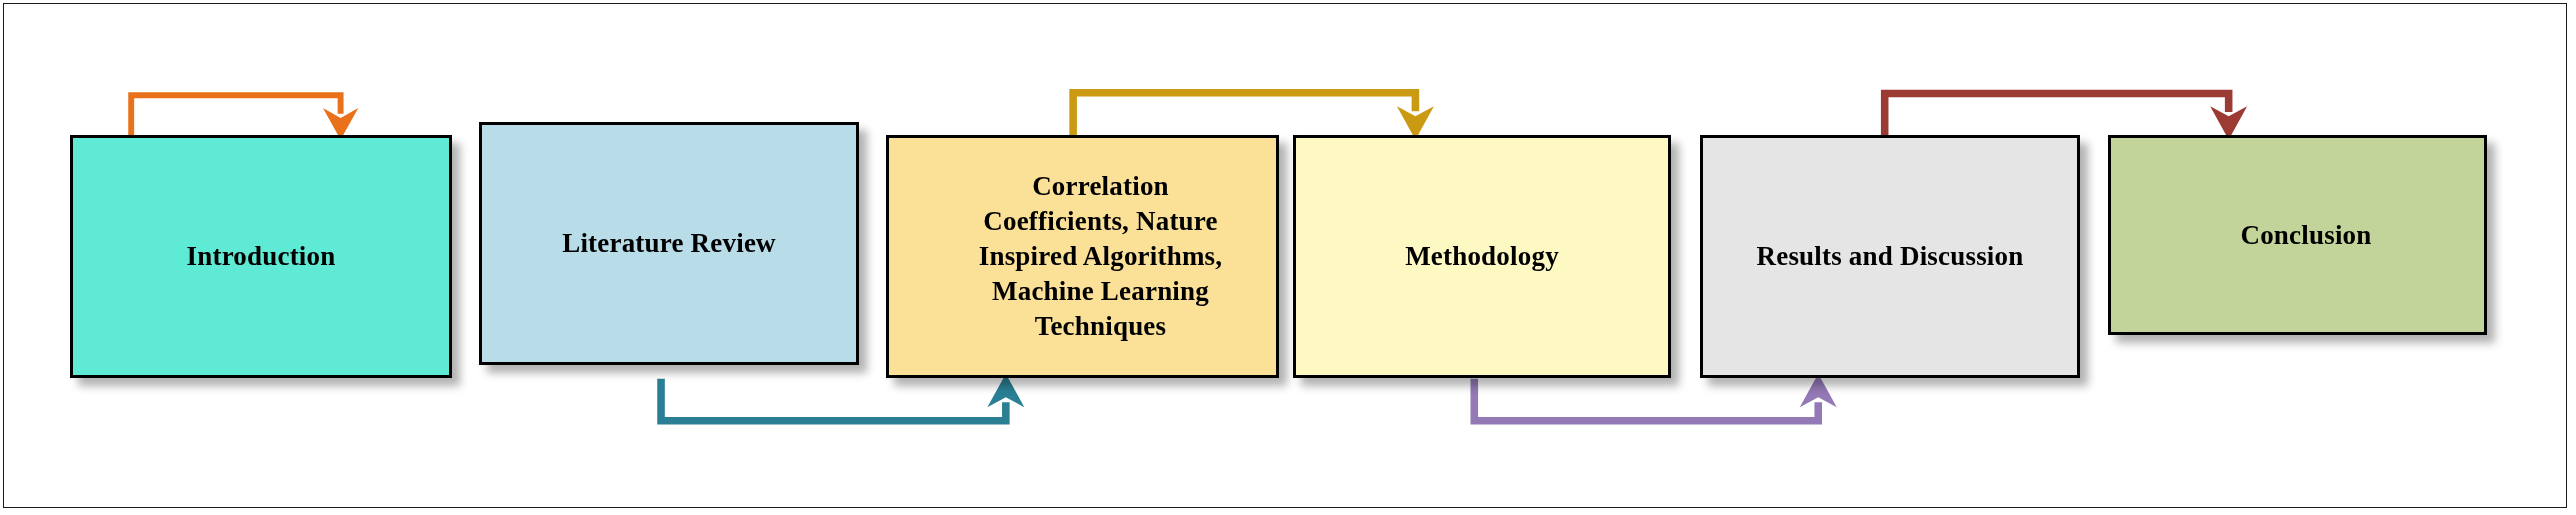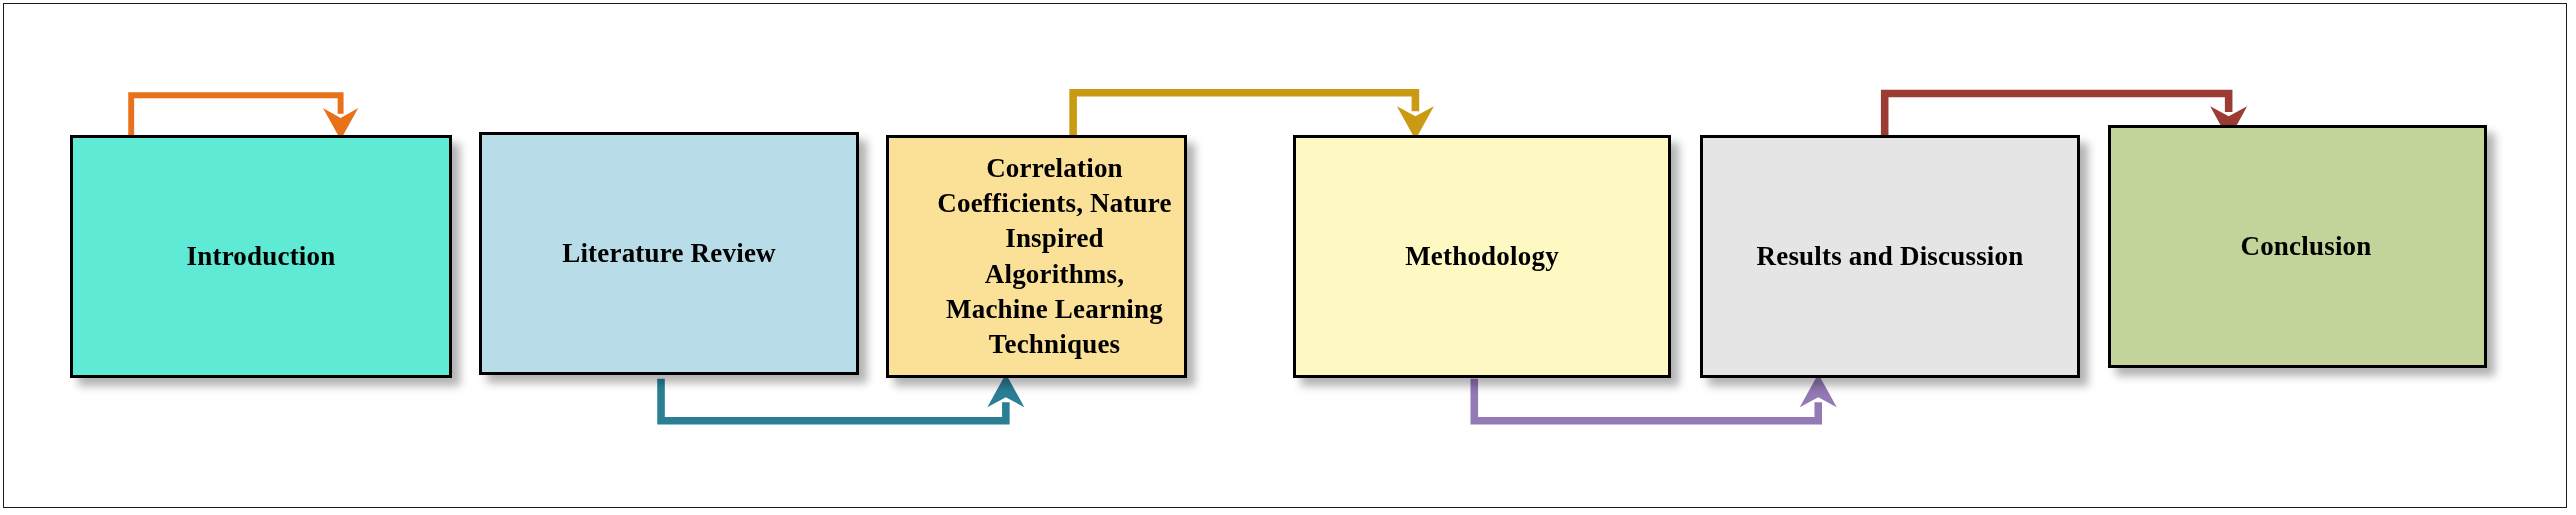--- a/index.html
+++ b/index.html
@@ -101,35 +101,35 @@
     <g>
       <path d="M 2241 161 L 2241 111 L 2650 111 L 2650 133" fill="none" stroke="#9c3b33" stroke-width="9" stroke-linecap="butt" stroke-linejoin="miter"></path>
       <polygon points="2650,166 2628,126 2650,138 2672,126" fill="#9c3b33"></polygon>
     </g>
   </svg>
 
   <div class="stage">
     <div class="node" style="left: 70px; top: 135px; width: 382px; height: 243px; background: #5eead4; border-color: rgb(0, 0, 0);">
       <span class="node-label">Introduction</span>
     </div>
-    <div class="node" style="left: 479px; top: 132px; width: 380px; height: 243px; background: rgb(184, 220, 232); border-color: rgb(0, 0, 0);">
+    <div class="node" style="left: 479px; top: 122px; width: 380px; height: 243px; background: rgb(184, 220, 232); border-color: rgb(0, 0, 0);">
       <span class="node-label">Literature Review</span>
     </div>
-    <div class="node multiline" style="left: 886px; top: 135px; width: 301px; height: 243px; background: rgb(251, 224, 152); border-color: rgb(0, 0, 0); padding-left: 36px;">
+    <div class="node multiline" style="left: 886px; top: 135px; width: 393px; height: 243px; background: rgb(251, 224, 152); border-color: rgb(0, 0, 0); padding-left: 36px;">
       <span class="node-label">Correlation
 Coefficients, Nature
 Inspired Algorithms,
 Machine Learning
 Techniques</span>
     </div>
     <div class="node" style="left: 1293px; top: 135px; width: 378px; height: 243px; background: #fef9c3; border-color: rgb(0, 0, 0);">
       <span class="node-label">Methodology</span>
     </div>
     <div class="node" style="left: 1700px; top: 135px; width: 380px; height: 243px; background: #e5e5e5; border-color: rgb(0, 0, 0);">
       <span class="node-label">Results and Discussion</span>
     </div>
-    <div class="node" style="left: 2108px; top: 125px; width: 379px; height: 243px; background: rgb(194, 212, 154); border-color: rgb(0, 0, 0); padding-left: 17px;">
+    <div class="node" style="left: 2108px; top: 135px; width: 379px; height: 200px; background: rgb(194, 212, 154); border-color: rgb(0, 0, 0); padding-left: 17px;">
       <span class="node-label">Conclusion</span>
     </div>
   </div>
 
 </div>
 
 
 </body></html>

